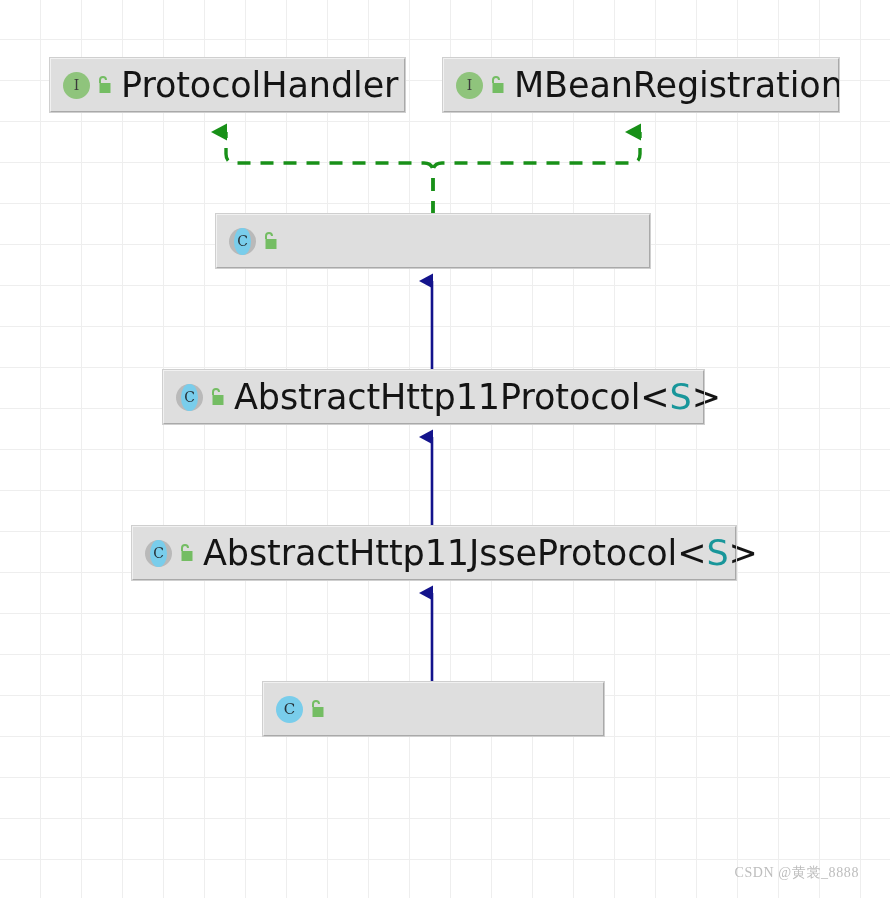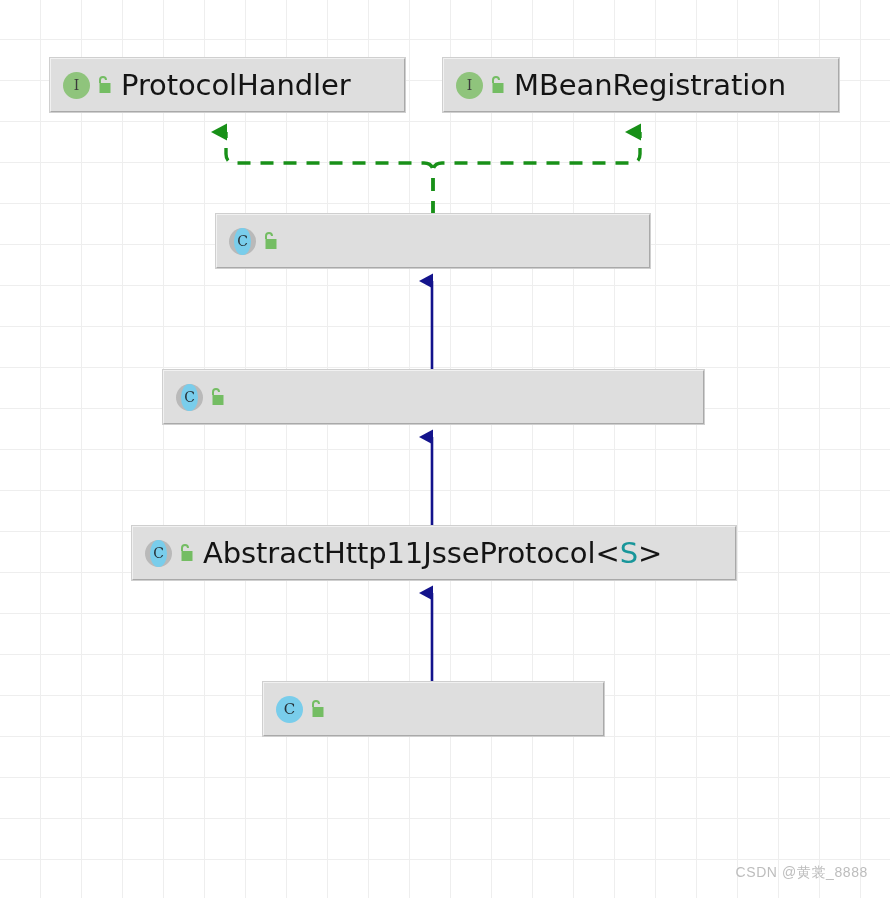--- a/index.html
+++ b/index.html
@@ -54,21 +54,21 @@
     border-top: 1px solid #f1f1f1;
     border-left: 1px solid #f1f1f1;
     border-right: 1px solid #a9a9a9;
     border-bottom: 1px solid #a9a9a9;
     outline: 1px solid #cfcfcf;
     padding: 0 14px 0 12px;
     white-space: nowrap;
   }
 
   .node-label {
-    font-size: 29px;
+    font-size: 35px;
     color: #141414;
     letter-spacing: -0.1px;
     line-height: 1;
     margin-left: 10px;
   }
   .node-label .generic-bracket { color: #141414; }
   .node-label .generic-param { color: #18969a; }
 
   
   .icon-wrap {
@@ -144,23 +144,23 @@
   .icon-lock {
     margin-left: 5px;
     width: 16px;
     height: 18px;
     flex: 0 0 auto;
   }
 
   
   #watermark {
     position: absolute;
-    right: 22px;
+    right: 31px;
     bottom: 16px;
-    font-family: Liberation Sans, sans-serif;
+    font-family: Liberation Serif, serif;
     font-size: 14px;
     color: #bdbdbd;
     letter-spacing: 0.6px;
     user-select: none;
   }
 </style>
 </head>
 <body>
 
 <div id="canvas">
@@ -233,20 +233,23 @@
   <div class="node" style="left:163px; top:370px; width:541px; height:54px;">
     <span class="icon-wrap icon-abstract">
       <span class="crescent-bg"></span>
       <span class="inner-ellipse"></span>
       <span class="abstract-c">C</span>
     </span>
     <svg class="icon-lock" viewBox="0 0 16 18">
       <path d="M5 7 L5 4 A3 3 0 0 1 11 4" fill="none" stroke="#74bd63" stroke-width="2"></path>
       <rect x="4.5" y="7" width="11" height="10" fill="#74bd63"></rect>
     </svg>
+    <span class="node-label">
+      <span>AbstractHttp11Protocol</span><span class="generic-bracket">&lt;</span><span class="generic-param">S</span><span class="generic-bracket">&gt;</span>
+    </span>
   </div>
 
   <div class="node" style="left:132px; top:526px; width:604px; height:54px;">
     <span class="icon-wrap icon-abstract">
       <span class="crescent-bg"></span>
       <span class="inner-ellipse"></span>
       <span class="abstract-c">C</span>
     </span>
     <svg class="icon-lock" viewBox="0 0 16 18">
       <path d="M5 7 L5 4 A3 3 0 0 1 11 4" fill="none" stroke="#74bd63" stroke-width="2"></path>

